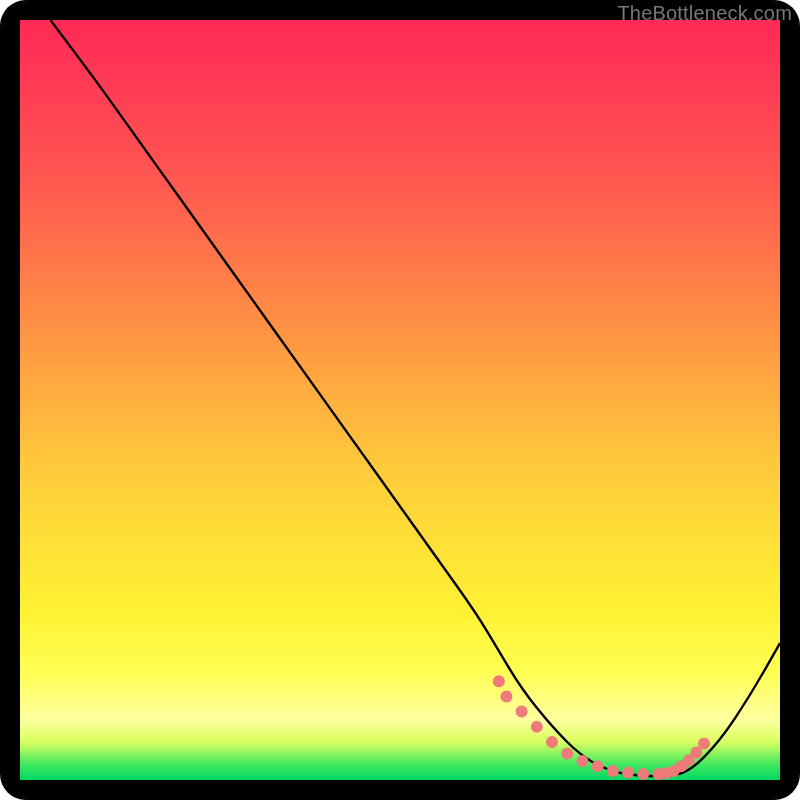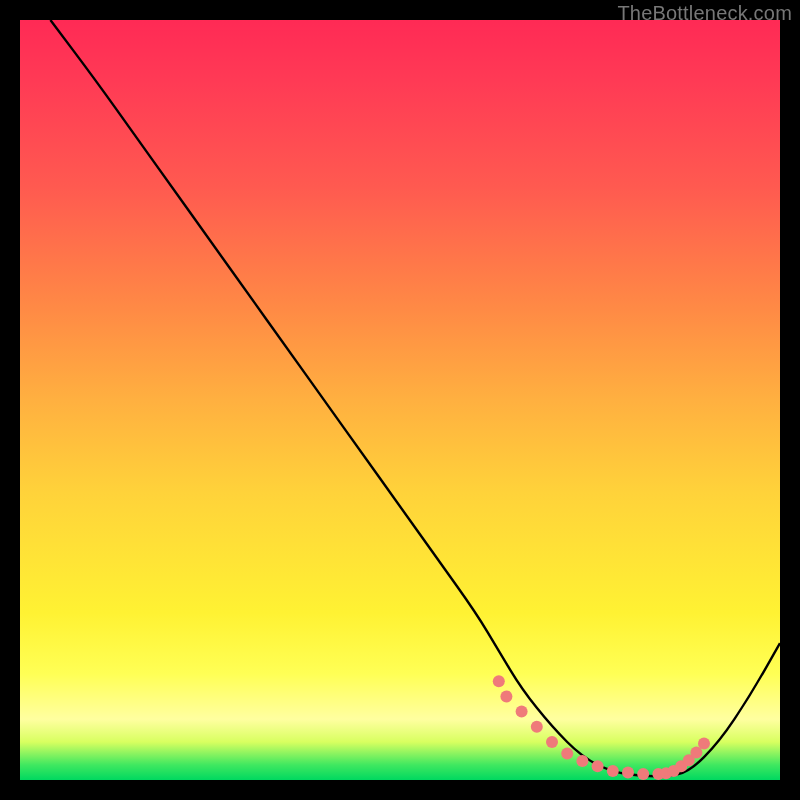--- a/index.html
+++ b/index.html
@@ -8,20 +8,21 @@
     width: 800px;
     height: 800px;
     overflow: hidden;
     font-family: Arial, Helvetica, sans-serif;
   }
   .chart-container {
     position: relative;
     width: 800px;
     height: 800px;
     background: #000;
+    border-radius: 26px;
   }
   .plot-area {
     position: absolute;
     left: 20px;
     top: 20px;
     width: 760px;
     height: 760px;
     
     background: linear-gradient(
       to bottom,

